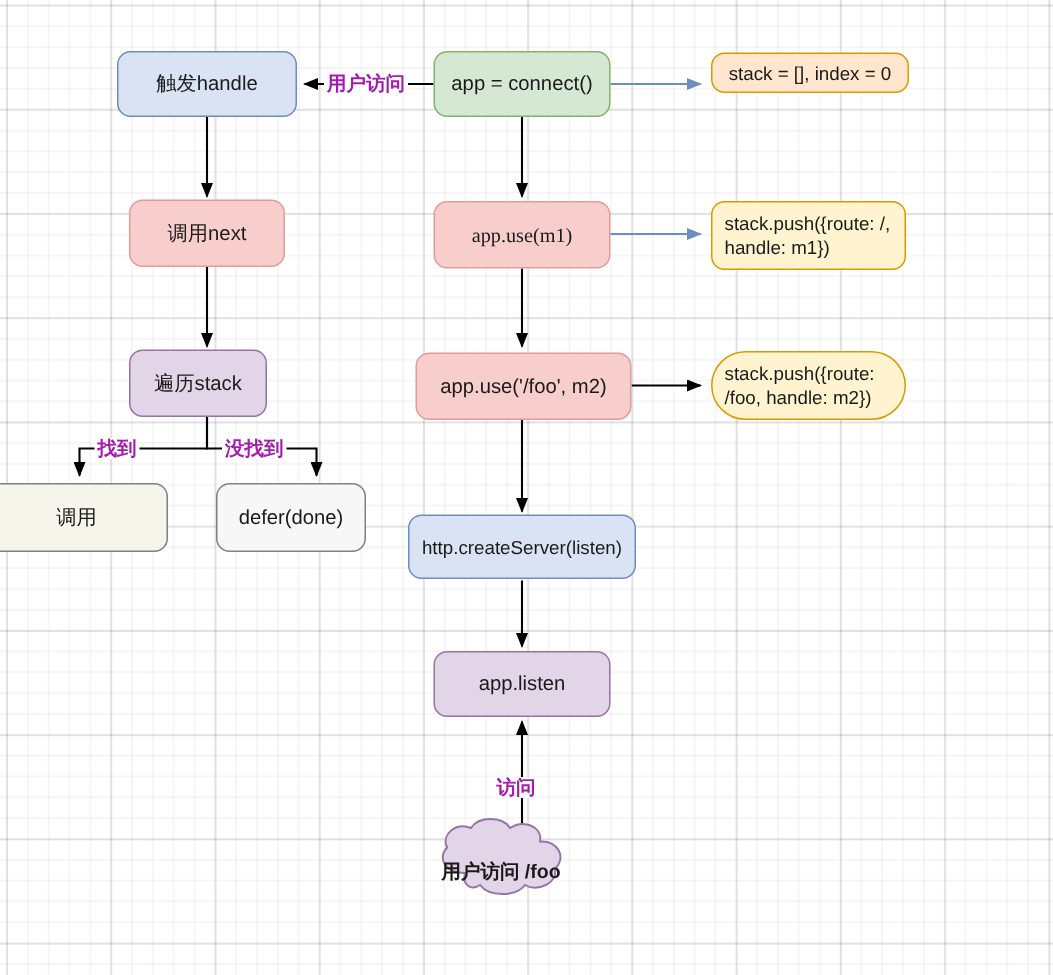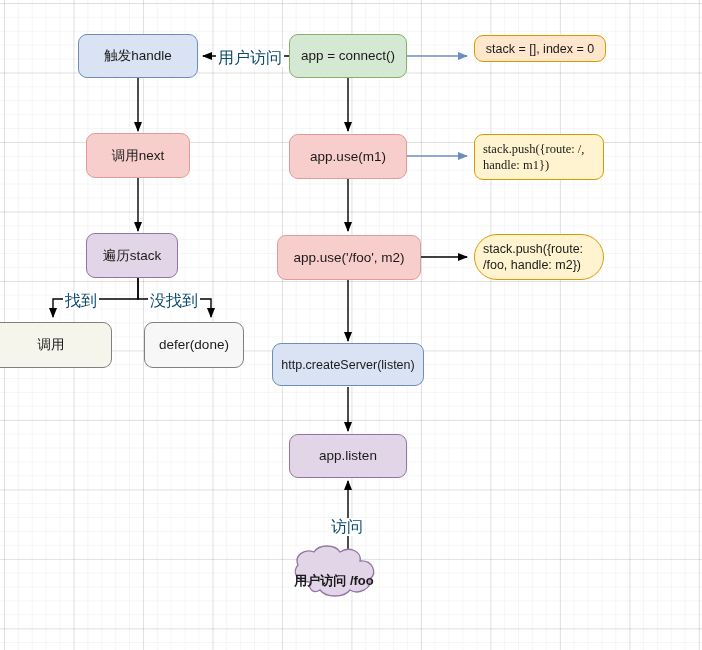--- a/index.html
+++ b/index.html
@@ -42,27 +42,28 @@
     font-size: 13.5px;
     line-height: 1.28;
     color: #1a1a1a;
     padding: 2px 6px;
     z-index: 3;
   }
   .node span { display: block; }
 
   .edge-label {
     position: absolute;
-    font-size: 16px;
-    color: #0c4a6e;
+    font-size: 13px;
+    color: #a21caf;
     background: #ffffff;
     padding: 0 2px;
     white-space: nowrap;
     z-index: 4;
     line-height: 1.1;
+    font-weight: bold;
   }
   .cloud-text {
     position: absolute;
     z-index: 4;
     font-size: 13px;
     color: #1a1a1a;
     white-space: nowrap;
     text-align: center;
     font-weight: bold;
   }
@@ -134,27 +135,27 @@
               background:#ffe6cc; border-color:#d79b00; font-size:12.5px;">
     <span>stack = [], index = 0</span>
   </div>
 
   <div class="node" style="left:86px; top:133px; width:104px; height:45px;
               background:#f8cecc; border-color:#e09b9b;">
     <span>调用next</span>
   </div>
 
   <div class="node" style="left:289px; top:134px; width:118px; height:45px;
-              background:#f8cecc; border-color:#e09b9b;">
+              background:#f8cecc; border-color:#e09b9b;font-family:Liberation Serif, serif;">
     <span>app.use(m1)</span>
   </div>
 
   <div class="node" style="left:474px; top:134px; width:130px; height:46px;
               background:#fff3d0; border-color:#d79b00; font-size:12.5px;
-              justify-content:flex-end; text-align:left; padding-left:8px;font-family:Liberation Serif, serif;">
+              justify-content:flex-end; text-align:left; padding-left:8px;">
     <span>stack.push({route: /, handle: m1})</span>
   </div>
 
   <div class="node" style="left:86px; top:233px; width:92px; height:45px;
               background:#e1d5e7; border-color:#9673a6;">
     <span>遍历stack</span>
   </div>
 
   <div class="node" style="left:277px; top:235px; width:144px; height:45px;
               background:#f8cecc; border-color:#e09b9b;">

